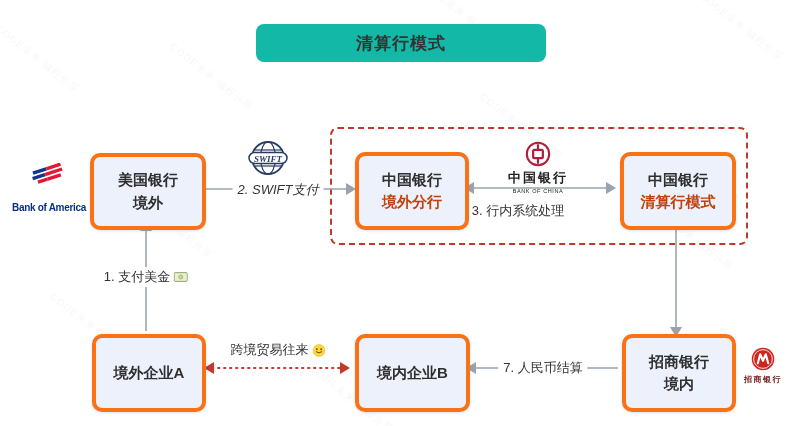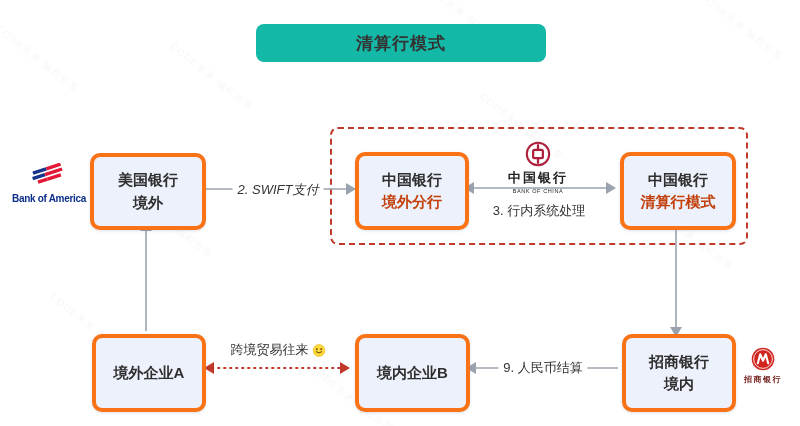--- a/index.html
+++ b/index.html
@@ -38,21 +38,21 @@
   .flow-label{
     position:absolute;z-index:4;background:#ffffff;padding:1px 5px;white-space:nowrap;
     font-size:13px;color:#333;transform:translate(-50%,-50%);
     display:flex;align-items:center;gap:4px;
   }
   .flow-label.italic{font-style:italic;align-items:flex-end;}
   .note-icon{display:inline-block;vertical-align:middle;}
   
   .logo{position:absolute;z-index:3;display:flex;flex-direction:column;align-items:center;}
   .boa-logo{left:8px;top:163px;width:82px;}
-  .boa-text{font-size:10px;font-weight:bold;color:#0b2f8a;margin-top:8px;letter-spacing:-0.3px;}
+  .boa-text{font-size:10px;font-weight:bold;color:#0b2f8a;margin-top:17px;letter-spacing:-0.3px;}
   .swift-logo{left:246px;top:136px;width:44px;}
   .boc-logo{left:503px;top:140px;width:70px;}
   .boc-cn{font-family:"Liberation Serif","DejaVu Serif",serif;font-size:13px;font-weight:bold;color:#222;letter-spacing:2px;margin-top:1px;}
   .boc-en{font-size:5.5px;color:#222;letter-spacing:.6px;margin-top:1px;}
   .cmb-logo{left:738px;top:346px;width:50px;}
   .cmb-text{font-size:8px;font-weight:bold;color:#6e1b18;letter-spacing:1.5px;margin-top:2px;}
 </style>
 </head>
 <body>
 
@@ -111,28 +111,35 @@
     <span>境外企业A</span>
   </div>
   <div class="node" style="left:355px;top:334px;width:107px;height:70px">
     <span>境内企业B</span>
   </div>
   <div class="node" style="left:622px;top:334px;width:106px;height:70px">
     <span>招商银行</span>
     <span>境内</span>
   </div>
 
+  <div class="flow-label" style="left:146px;top:277px">
+    <span>1. 支付美金</span>
+    <svg class="note-icon" width="14" height="10" viewBox="0 0 16 11">
+      <rect x="0.5" y="0.5" width="15" height="10" rx="1.2" fill="#e9efcf" stroke="#7c9b5a"></rect>
+      <circle cx="8" cy="5.5" r="2.4" fill="#c7d79b" stroke="#7c9b5a" stroke-width="0.6"></circle>
+    </svg>
+  </div>
   <div class="flow-label italic" style="left:278px;top:190px">
     <span>2. SWIFT支付</span>
   </div>
-  <div class="flow-label" style="left:539px;top:211px;background:transparent">
+  <div class="flow-label" style="left:518px;top:211px;background:transparent">
     <span>3. 行内系统处理</span>
   </div>
   <div class="flow-label" style="left:543px;top:368px">
-    <span>9. 人民币结算</span>
+    <span>7. 人民币结算</span>
   </div>
   <div class="flow-label" style="left:278px;top:350px;background:transparent">
     <span>跨境贸易往来</span>
     <svg class="note-icon" width="13" height="13" viewBox="0 0 14 14">
       <circle cx="7" cy="7" r="6.4" fill="#ffd83b" stroke="#e0a800" stroke-width="0.5"></circle>
       <circle cx="4.7" cy="5.6" r="0.9" fill="#5b3b00"></circle>
       <circle cx="9.3" cy="5.6" r="0.9" fill="#5b3b00"></circle>
       <path d="M4 8.4 Q7 11 10 8.4" stroke="#5b3b00" stroke-width="1" fill="none" stroke-linecap="round"></path>
     </svg>
   </div>
@@ -144,20 +151,30 @@
         <rect x="19" y="3.5" width="15" height="3.4" fill="#e31837"></rect>
         <rect x="3" y="8.6" width="13" height="3.4" fill="#16348c"></rect>
         <rect x="16" y="8.6" width="18" height="3.4" fill="#e31837"></rect>
         <rect x="7" y="13.7" width="10" height="3.4" fill="#e31837"></rect>
         <rect x="17" y="13.7" width="14" height="3.4" fill="#e31837"></rect>
       </g>
     </svg>
     <div class="boa-text">Bank of America</div>
   </div>
 
+  <div class="logo swift-logo">
+    <svg width="44" height="44" viewBox="0 0 44 44">
+      <circle cx="22" cy="22" r="16" fill="#ffffff" stroke="#2b3a64" stroke-width="1.8"></circle>
+      <ellipse cx="22" cy="22" rx="7.5" ry="16" fill="none" stroke="#2b3a64" stroke-width="1.2"></ellipse>
+      <line x1="8.5" y1="14" x2="35.5" y2="14" stroke="#2b3a64" stroke-width="1.2"></line>
+      <line x1="8.5" y1="30" x2="35.5" y2="30" stroke="#2b3a64" stroke-width="1.2"></line>
+      <rect x="3" y="16.5" width="38" height="11" rx="5.5" fill="#ffffff" stroke="#2b3a64" stroke-width="1.5"></rect>
+      <text x="22" y="25.5" text-anchor="middle" font-family="Liberation Serif, DejaVu Serif, serif" font-size="9" font-weight="bold" font-style="italic" fill="#2b3a64">SWIFT</text>
+    </svg>
+  </div>
 
   <div class="logo boc-logo">
     <svg width="28" height="28" viewBox="0 0 30 30">
       <circle cx="15" cy="15" r="12" fill="none" stroke="#ae1f3c" stroke-width="2.2"></circle>
       <path d="M15 4.5 L15 10.5 M15 19.5 L15 25.5" stroke="#ae1f3c" stroke-width="2.4"></path>
       <rect x="9.8" y="10.5" width="10.4" height="9" rx="1.5" fill="none" stroke="#ae1f3c" stroke-width="2.4"></rect>
     </svg>
     <div class="boc-cn">中国银行</div>
     <div class="boc-en">BANK OF CHINA</div>
   </div>

